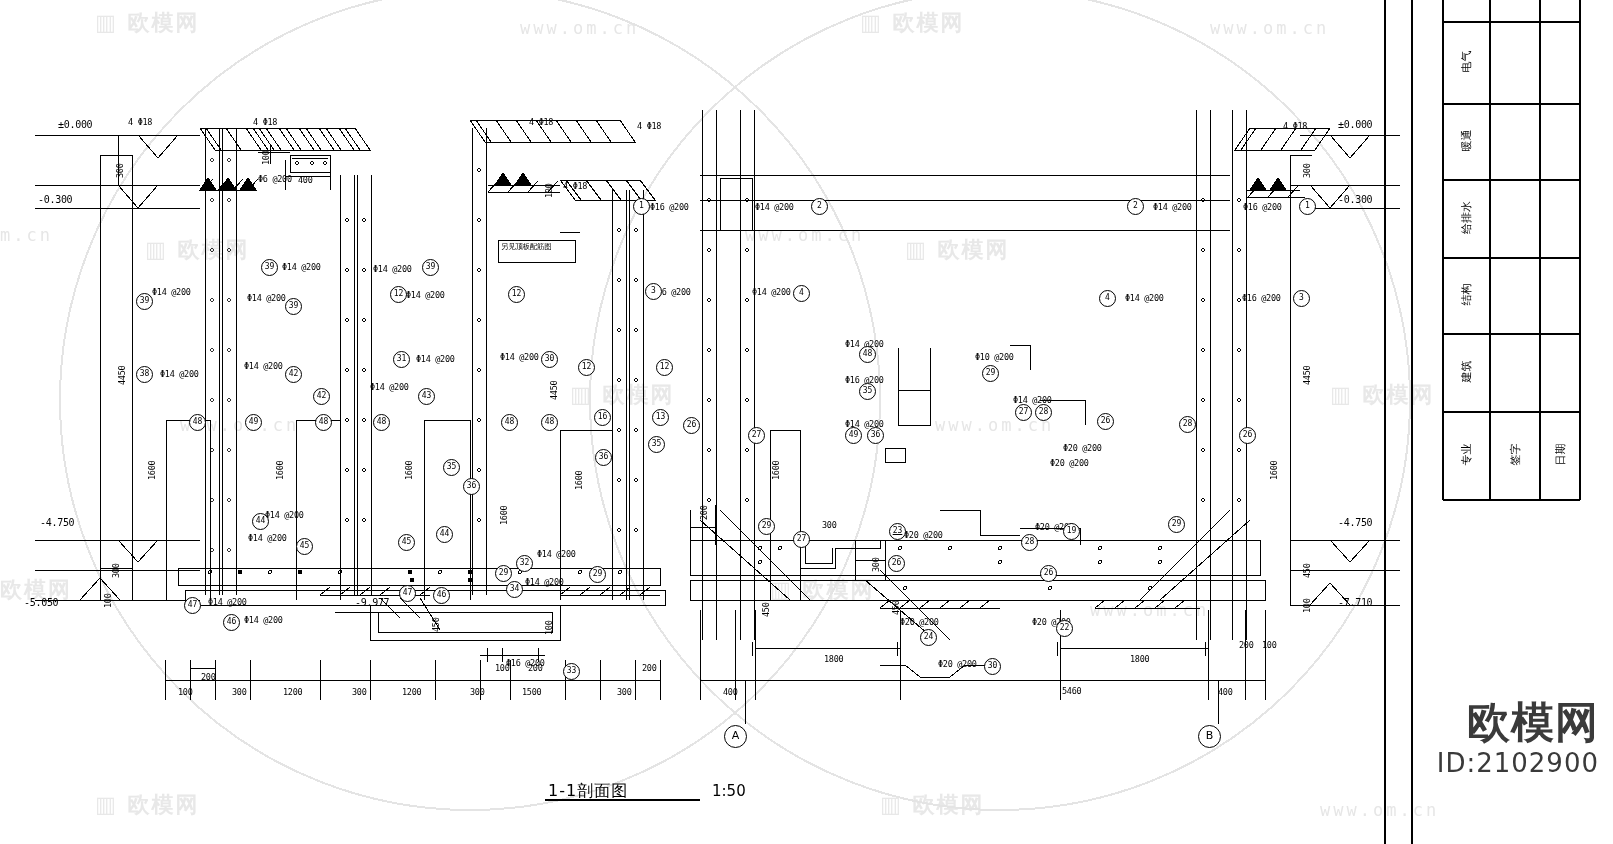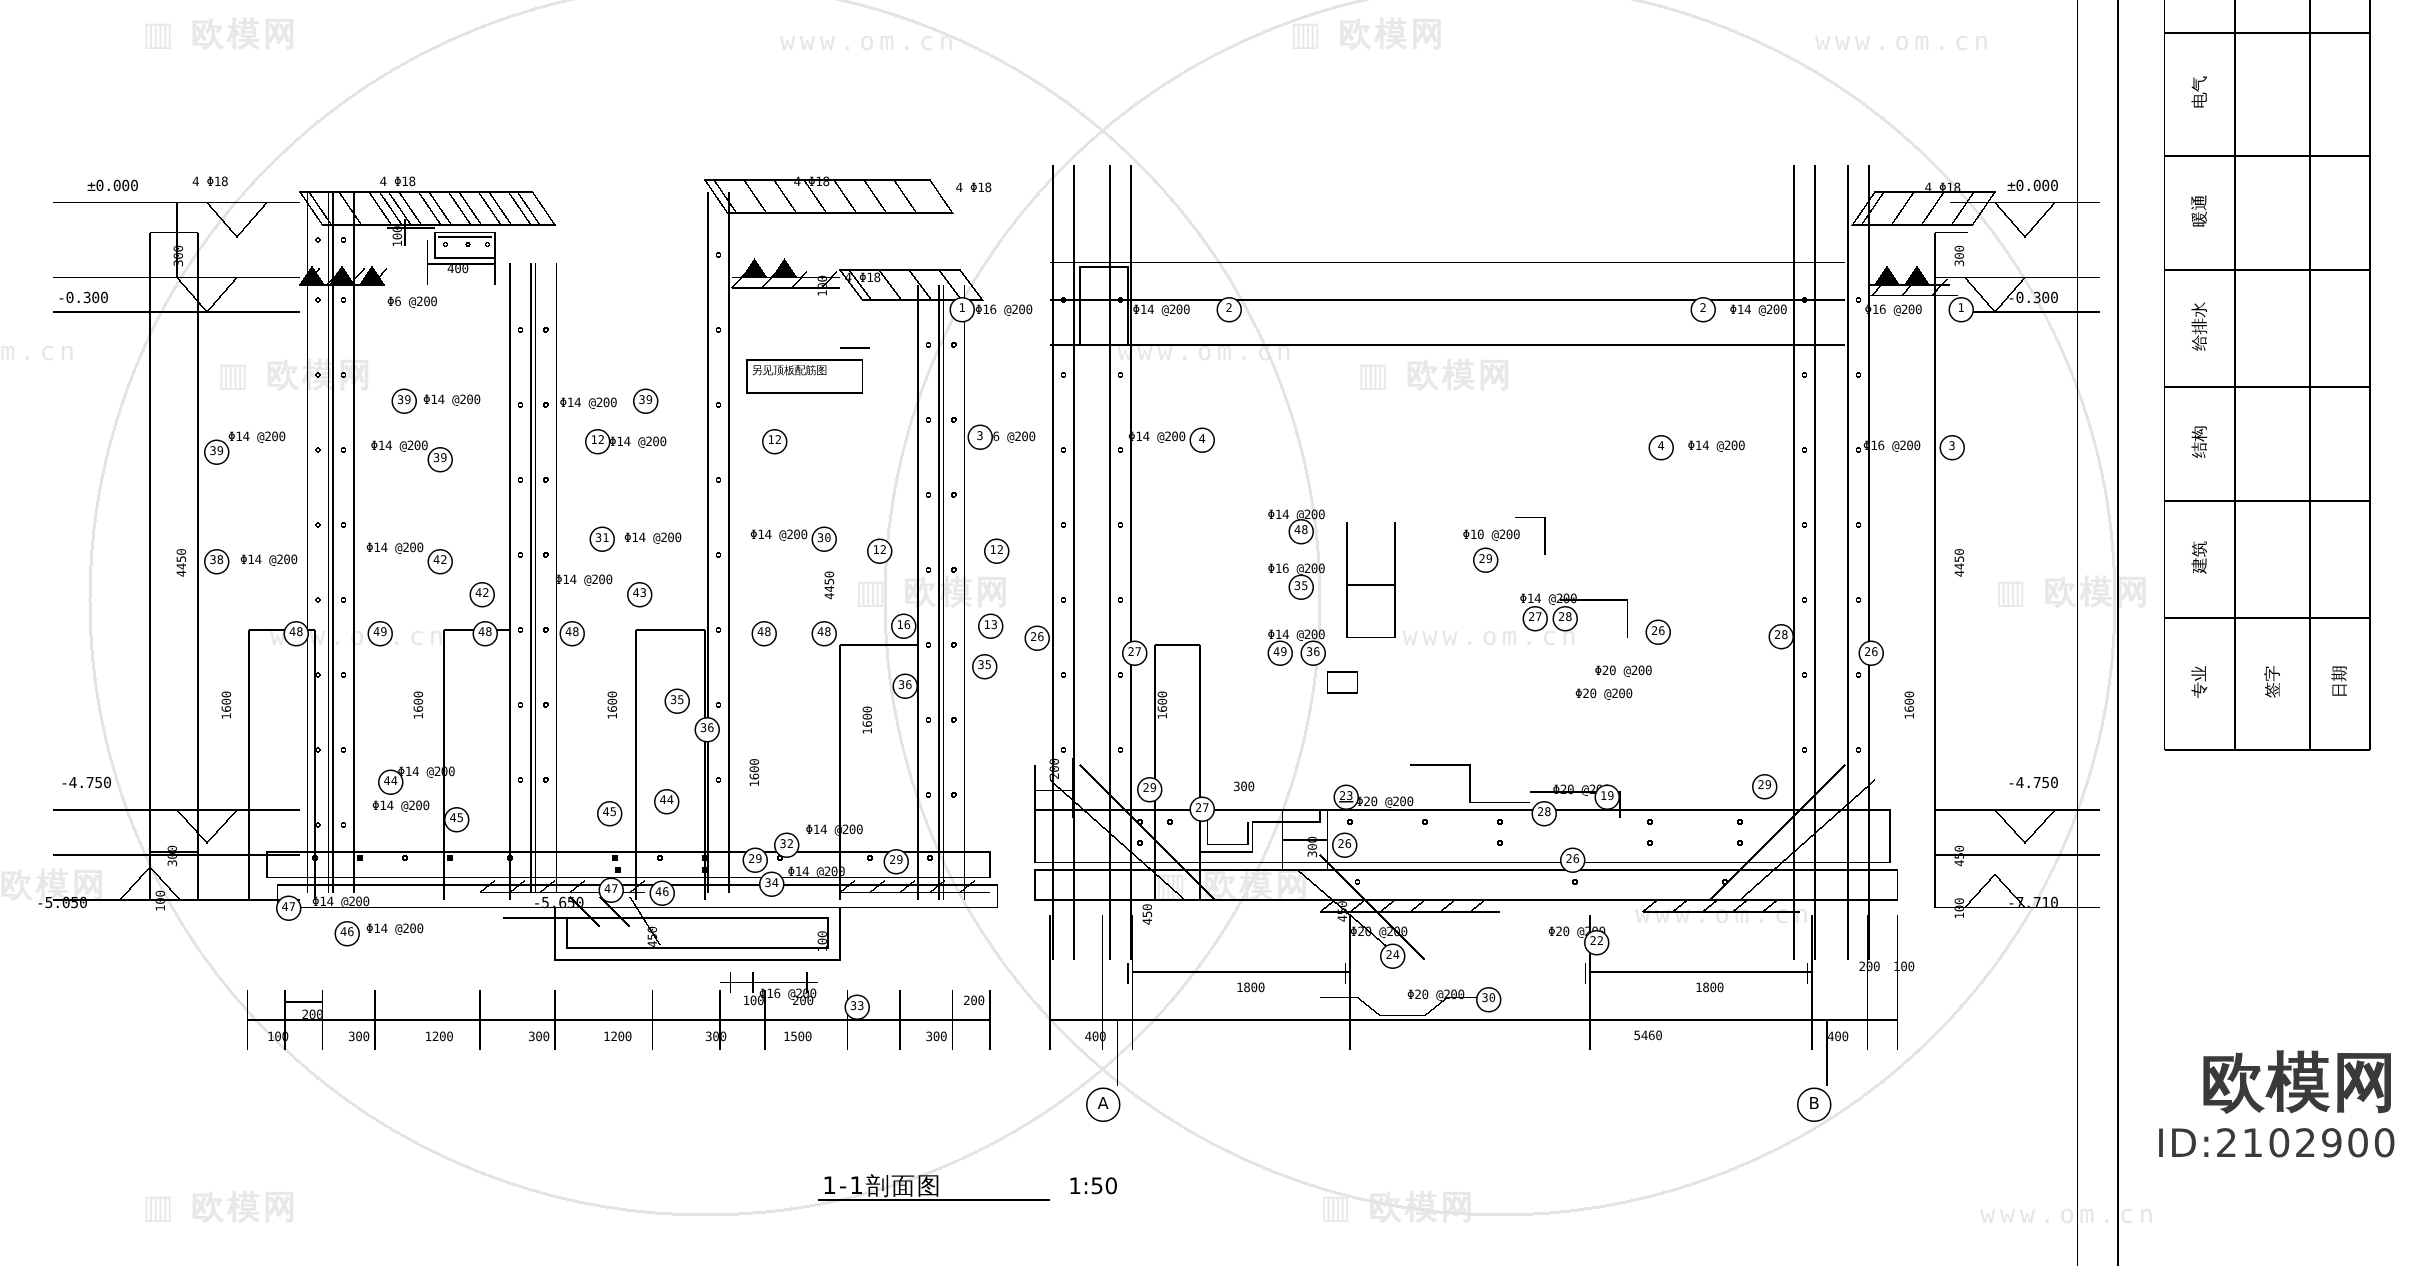--- a/index.html
+++ b/index.html
@@ -388,34 +388,34 @@
         <path d="M1443 500 H1580"></path>
       </g>
     </g>
   </svg>
 
   <div id="txt-elevations">
       <div class="lbl" style="left: 58px; top: 120px;">±0.000</div>
       <div class="lbl" style="left: 38px; top: 195px;">-0.300</div>
       <div class="lbl" style="left: 40px; top: 518px;">-4.750</div>
       <div class="lbl" style="left: 24px; top: 598px;">-5.050</div>
-      <div class="lbl" style="left: 355px; top: 598px;">-5.650</div>
+      <div class="lbl" style="left: 355px; top: 598px;">-9.977</div>
       <div class="lbl" style="left: 1338px; top: 120px;">±0.000</div>
       <div class="lbl" style="left: 1338px; top: 195px;">-0.300</div>
       <div class="lbl" style="left: 1338px; top: 518px;">-4.750</div>
       <div class="lbl" style="left: 1338px; top: 598px;">-7.710</div>
     </div>
   <div id="txt-rebar">
       <div class="lbl sm" style="left: 128px; top: 118px;">4 Φ18</div>
       <div class="lbl sm" style="left: 253px; top: 118px;">4 Φ18</div>
       <div class="lbl sm" style="left: 529px; top: 118px;">4 Φ18</div>
       <div class="lbl sm" style="left: 637px; top: 122px;">4 Φ18</div>
       <div class="lbl sm" style="left: 563px; top: 182px;">4 Φ18</div>
       <div class="lbl sm" style="left: 1283px; top: 122px;">4 Φ18</div>
-      <div class="lbl sm" style="left: 258px; top: 198px; text-align: right;">Φ6 @200</div>
+      <div class="lbl sm" style="left: 258px; top: 175px; text-align: right;">Φ6 @200</div>
       <div class="lbl sm" style="left: 650px; top: 203px;">Φ16 @200</div>
       <div class="lbl sm" style="left: 755px; top: 203px;">Φ14 @200</div>
       <div class="lbl sm" style="left: 1153px; top: 203px;">Φ14 @200</div>
       <div class="lbl sm" style="left: 1243px; top: 203px;">Φ16 @200</div>
       <div class="lbl sm" style="left: 152px; top: 288px;">Φ14 @200</div>
       <div class="lbl sm" style="left: 247px; top: 294px;">Φ14 @200</div>
       <div class="lbl sm" style="left: 282px; top: 263px;">Φ14 @200</div>
       <div class="lbl sm" style="left: 373px; top: 265px;">Φ14 @200</div>
       <div class="lbl sm" style="left: 406px; top: 291px;">Φ14 @200</div>
       <div class="lbl sm" style="left: 652px; top: 288px;">Φ16 @200</div>
@@ -556,21 +556,21 @@
       <div class="lbl sm" style="left: 402px; top: 688px;">1200</div>
       <div class="lbl sm" style="left: 470px; top: 688px;">300</div>
       <div class="lbl sm" style="left: 495px; top: 664px;">100</div>
       <div class="lbl sm" style="left: 528px; top: 664px;">200</div>
       <div class="lbl sm" style="left: 522px; top: 688px;">1500</div>
       <div class="lbl sm" style="left: 617px; top: 688px;">300</div>
       <div class="lbl sm" style="left: 642px; top: 664px;">200</div>
       <div class="lbl sm" style="left: 723px; top: 688px;">400</div>
       <div class="lbl sm" style="left: 824px; top: 655px;">1800</div>
       <div class="lbl sm" style="left: 1130px; top: 655px;">1800</div>
-      <div class="lbl sm" style="left: 1089px; top: 687px;">5460</div>
+      <div class="lbl sm" style="left: 1062px; top: 687px;">5460</div>
       <div class="lbl sm" style="left: 1218px; top: 688px;">400</div>
       <div class="lbl sm" style="left: 1239px; top: 641px;">200</div>
       <div class="lbl sm" style="left: 1262px; top: 641px;">100</div>
     </div>
   <div id="txt-grid">
       <div class="gbub" style="left: 724px; top: 725px;">A</div>
       <div class="gbub" style="left: 1198px; top: 725px;">B</div>
     </div>
   <div id="txt-tblock">
       <div class="tblcell" style="left: 1443px; top: 54px; width: 47px;">电气</div>

